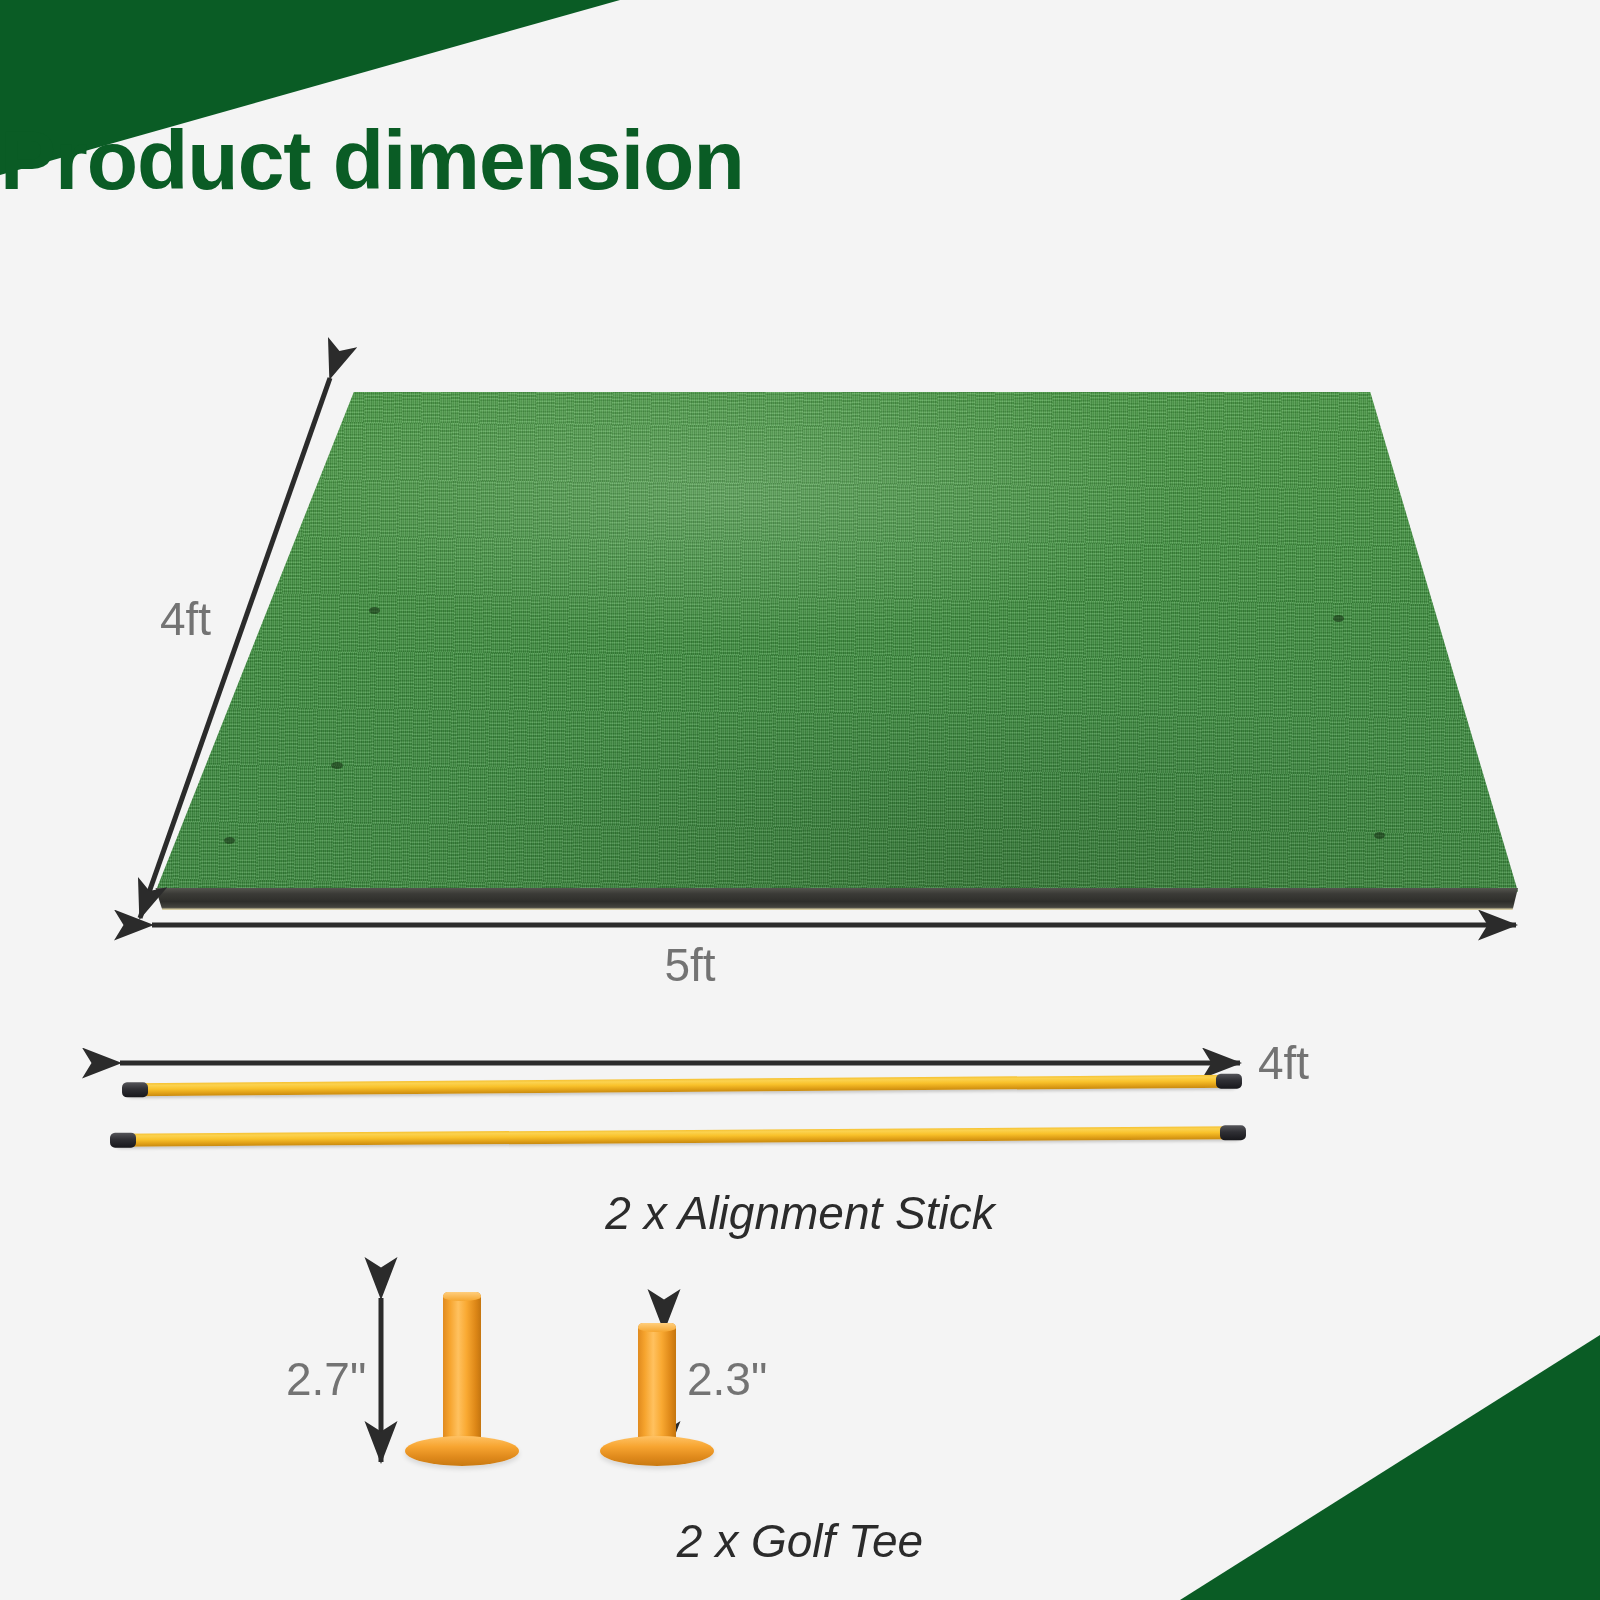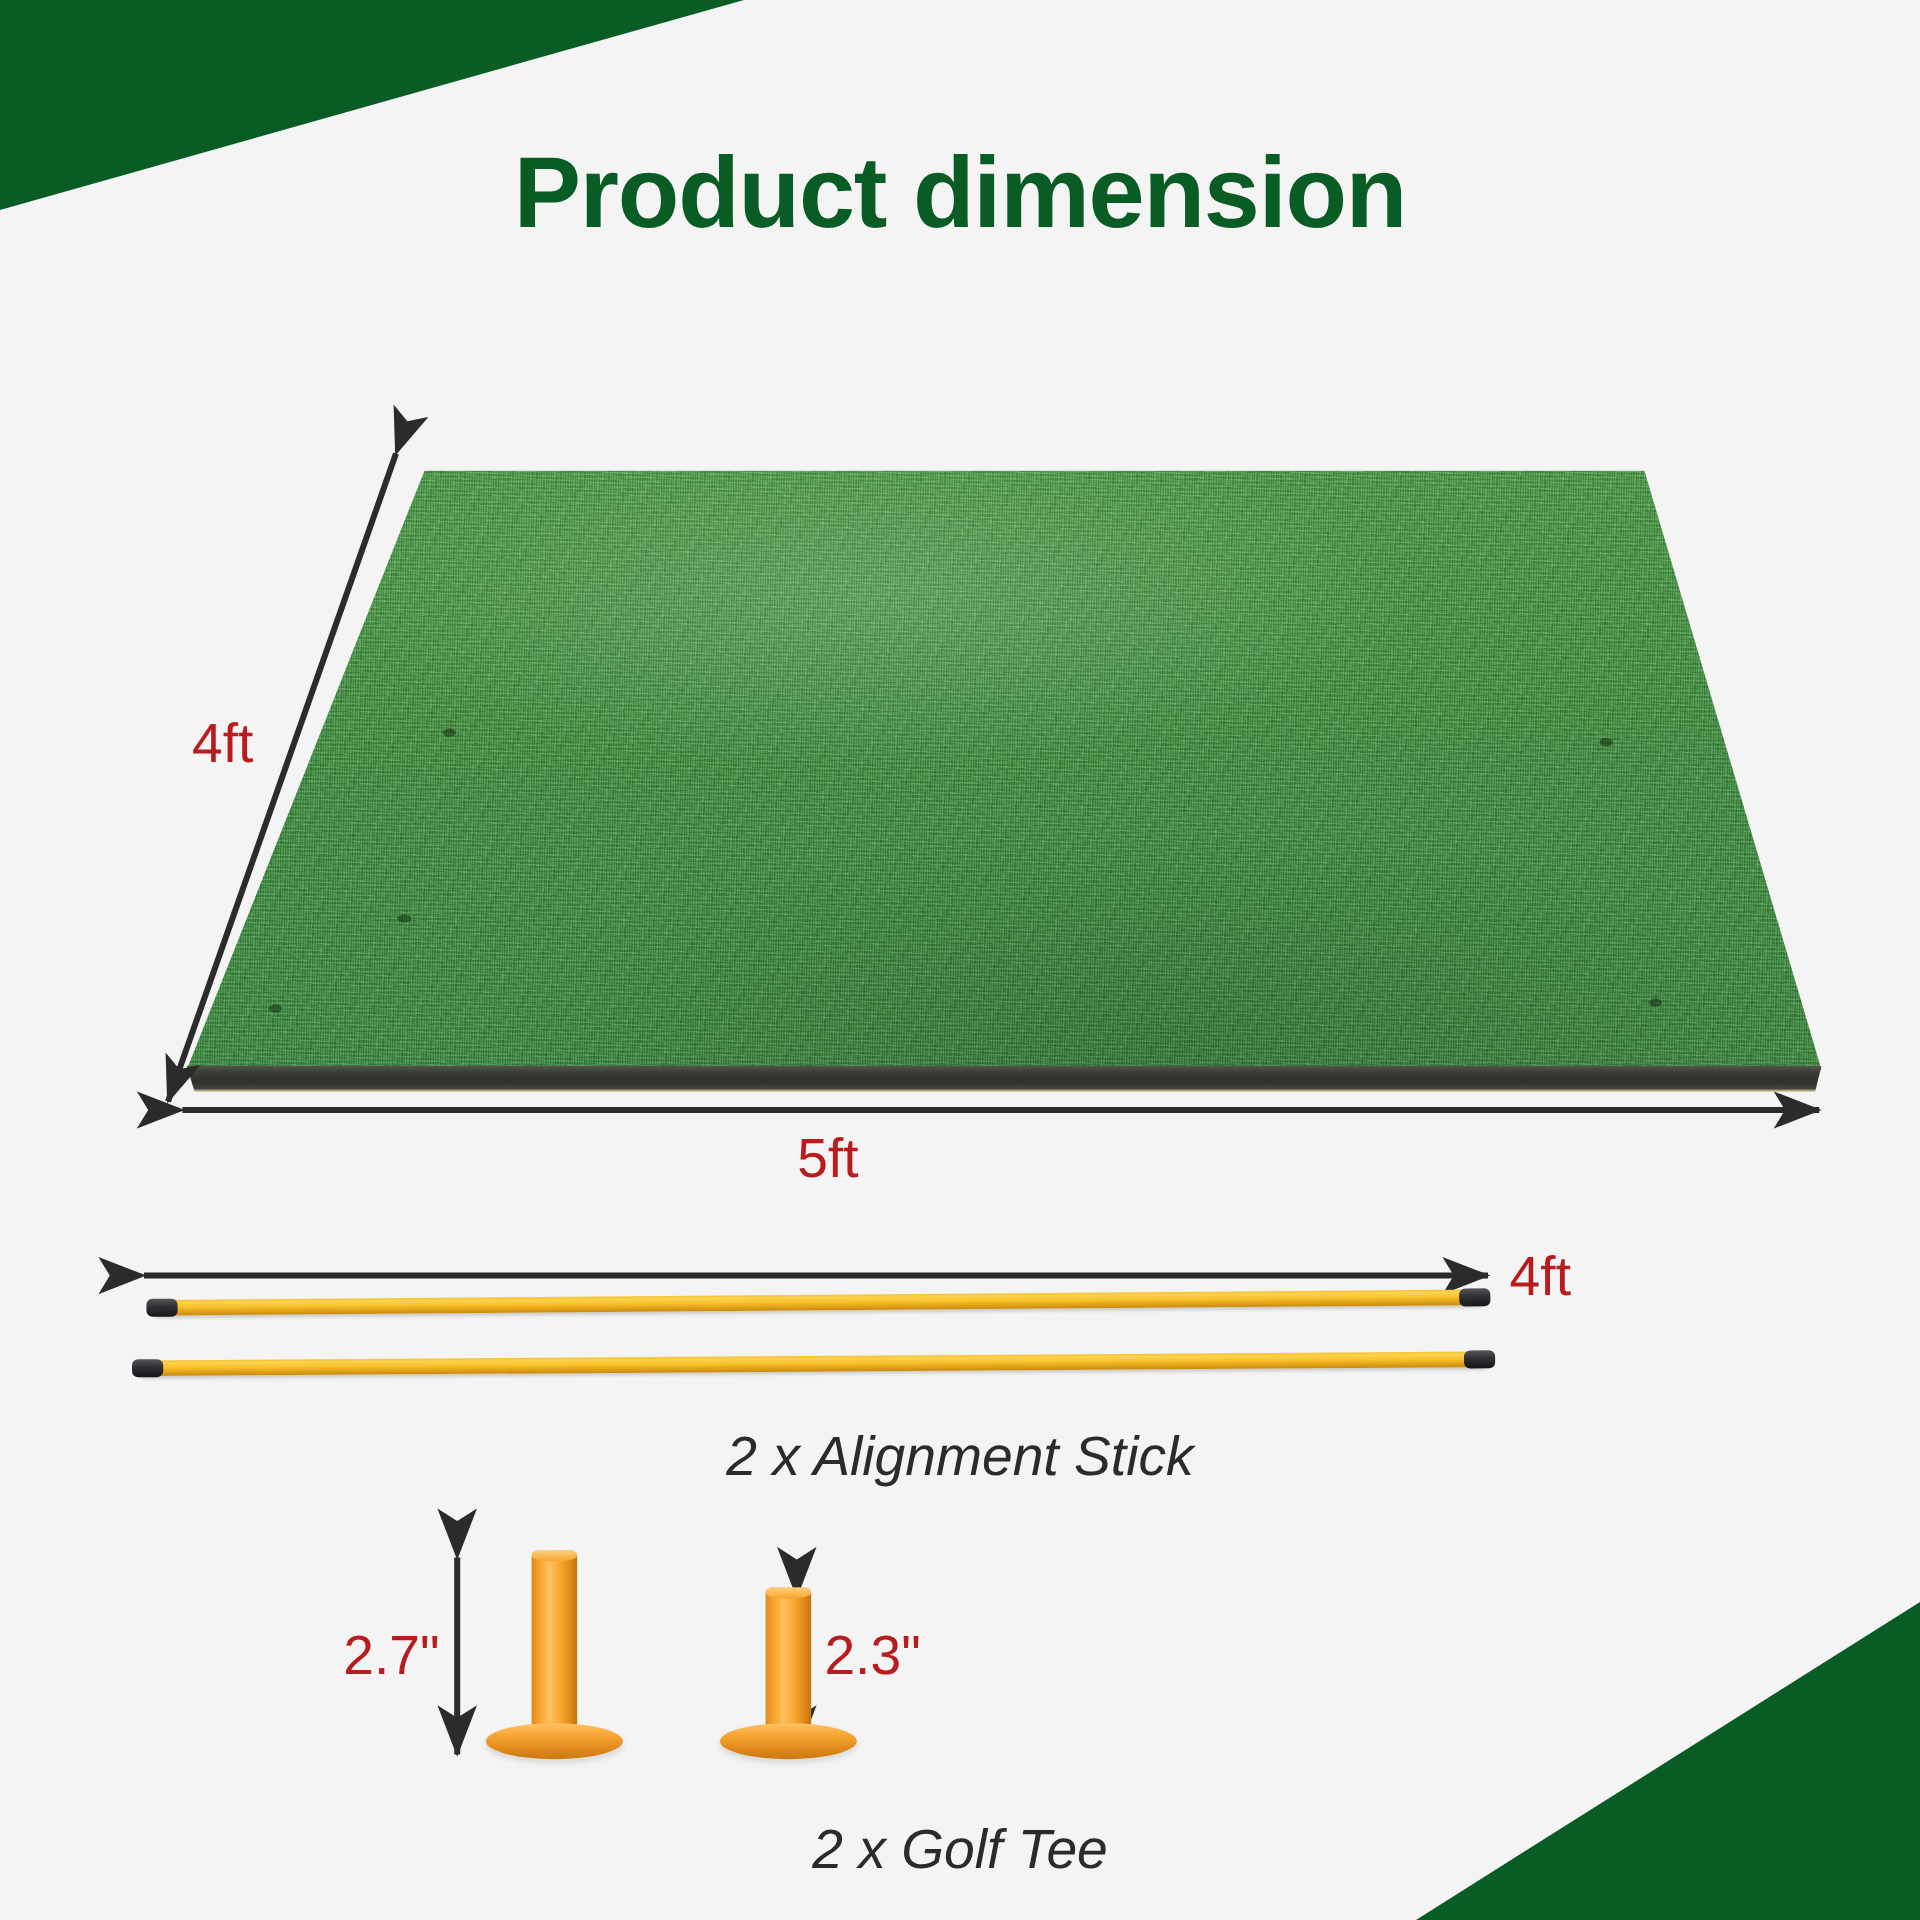--- a/index.html
+++ b/index.html
@@ -33,21 +33,21 @@
     width: 420px; height: 265px;
     background: #0a5c25;
     clip-path: polygon(100% 0, 100% 100%, 0 100%);
   }
 
   
   .title {
     position: absolute;
     left: 0; right: 0;
     top: 118px;
-    text-align: center;
+    text-align: left;
     color: #0a5c25;
     font-size: 84px;
     font-weight: 700;
     letter-spacing: -1px;
     line-height: 1;
   }
 
   .mat-shape {
     position: absolute;
     left: 150px;
@@ -209,21 +209,21 @@
     color: #ffffff;
     font-size: 46px;
     font-weight: 600;
     letter-spacing: -.5px;
     text-shadow: 0 1px 3px rgba(0,0,0,.35);
   }
 
   
   .dim-label {
     position: absolute;
-    color: #b91c1c;
+    color: #737373;
     font-size: 44px;
     font-weight: 400;
     line-height: 1;
     white-space: nowrap;
   }
   .dim-label.big { font-size: 46px; }
 
   svg.overlay {
     position: absolute;
     left: 0; top: 0;

